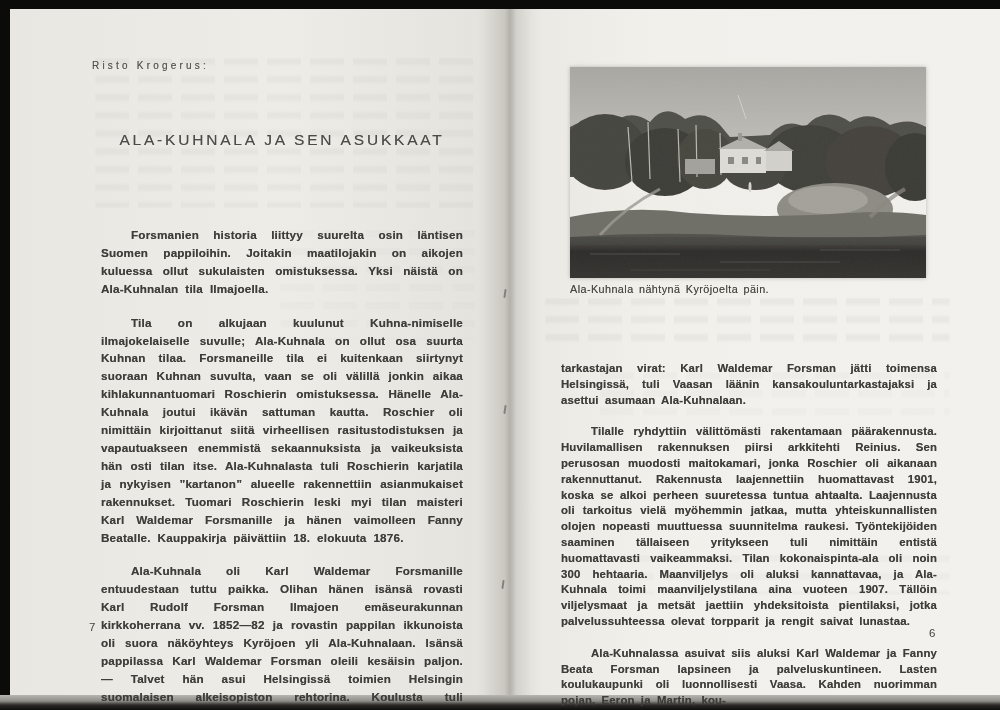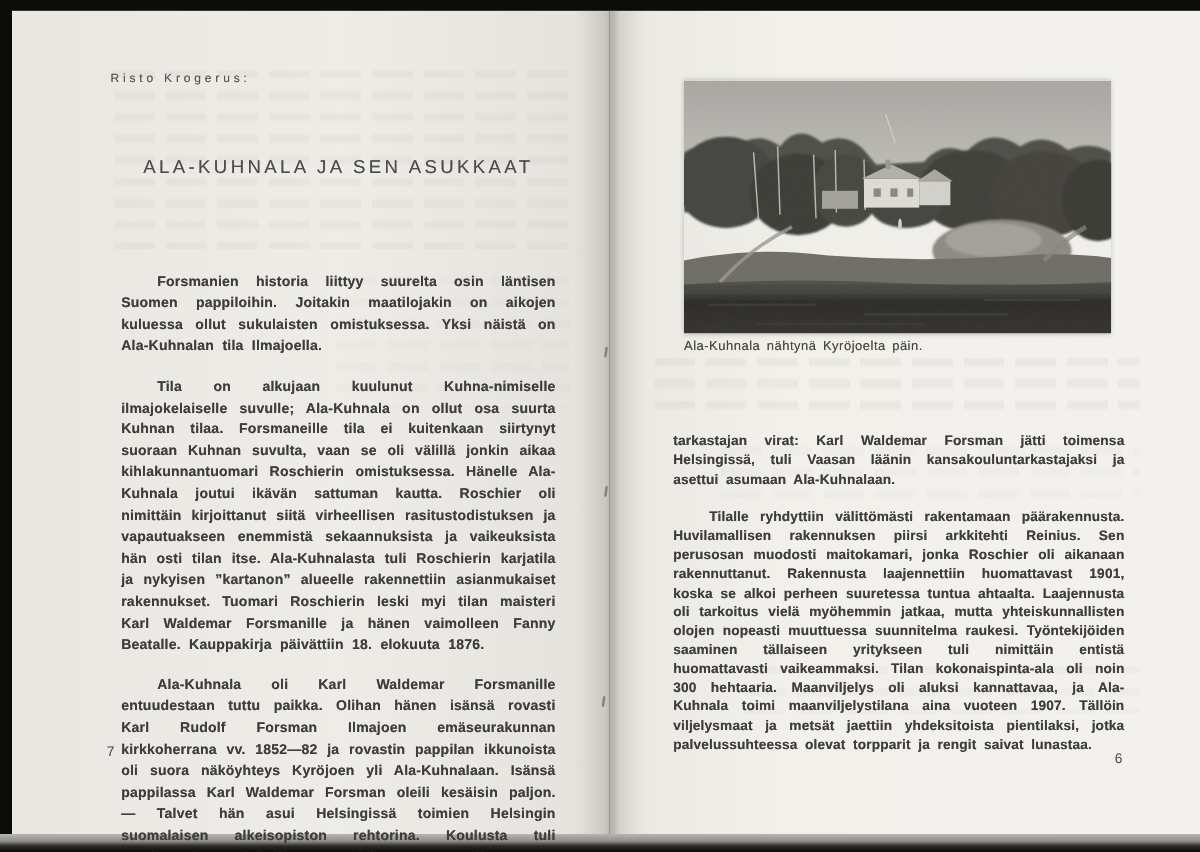--- a/index.html
+++ b/index.html
@@ -153,16 +153,17 @@
       </g>
 
       <rect x="0" y="0" width="356" height="211" filter="url(#grain)" opacity=".12"></rect>
     </svg>
   </div>
   <div class="caption">Ala-Kuhnala nähtynä Kyröjoelta päin.</div>
 
   <div class="textcol col-right ink">
     <p class="no-indent">tarkastajan virat: Karl Waldemar Forsman jätti toimensa Helsingissä, tuli Vaasan läänin kansakouluntarkastajaksi ja asettui asumaan Ala-Kuhnalaan.</p>
     <p>Tilalle ryhdyttiin välittömästi rakentamaan päärakennusta. Huvilamallisen rakennuksen piirsi arkkitehti Reinius. Sen perusosan muodosti maitokamari, jonka Roschier oli aikanaan rakennuttanut. Rakennusta laajennettiin huomattavast 1901, koska se alkoi perheen suuretessa tuntua ahtaalta. Laajennusta oli tarkoitus vielä myöhemmin jatkaa, mutta yhteiskunnallisten olojen nopeasti muuttuessa suunnitelma raukesi. Työntekijöiden saaminen tällaiseen yritykseen tuli nimittäin entistä huomattavasti vaikeammaksi. Tilan kokonaispinta-ala oli noin 300 hehtaaria. Maanviljelys oli aluksi kannattavaa, ja Ala-Kuhnala toimi maanviljelystilana aina vuoteen 1907. Tällöin viljelysmaat ja metsät jaettiin yhdeksitoista pientilaksi, jotka palvelussuhteessa olevat torpparit ja rengit saivat lunastaa.</p>
+    <p>Ala-Kuhnalassa asuivat siis aluksi Karl Waldemar ja Fanny Beata Forsman lapsineen ja palveluskuntineen. Lasten koulukaupunki oli luonnollisesti Vaasa. Kahden nuorimman pojan, Eeron ja Martin, kou-</p>
   </div>
   <div class="pagenum pagenum-right">6</div>
 
 </div>
 
 </body></html>

